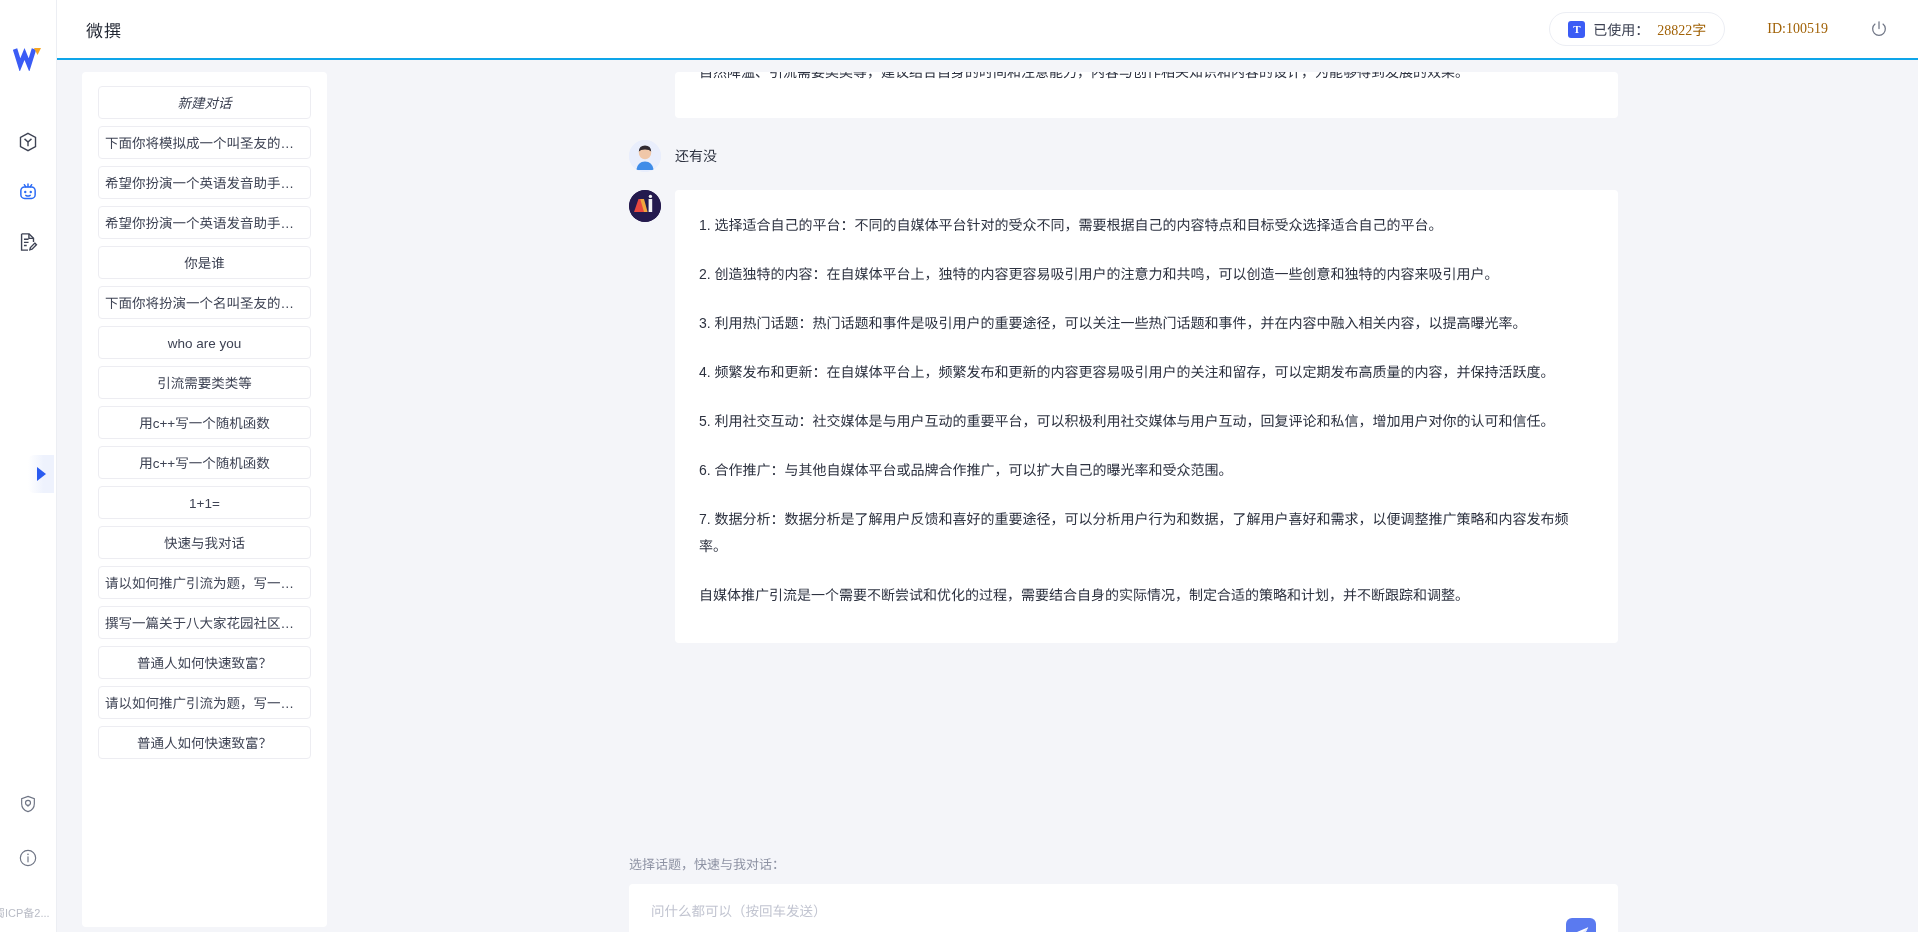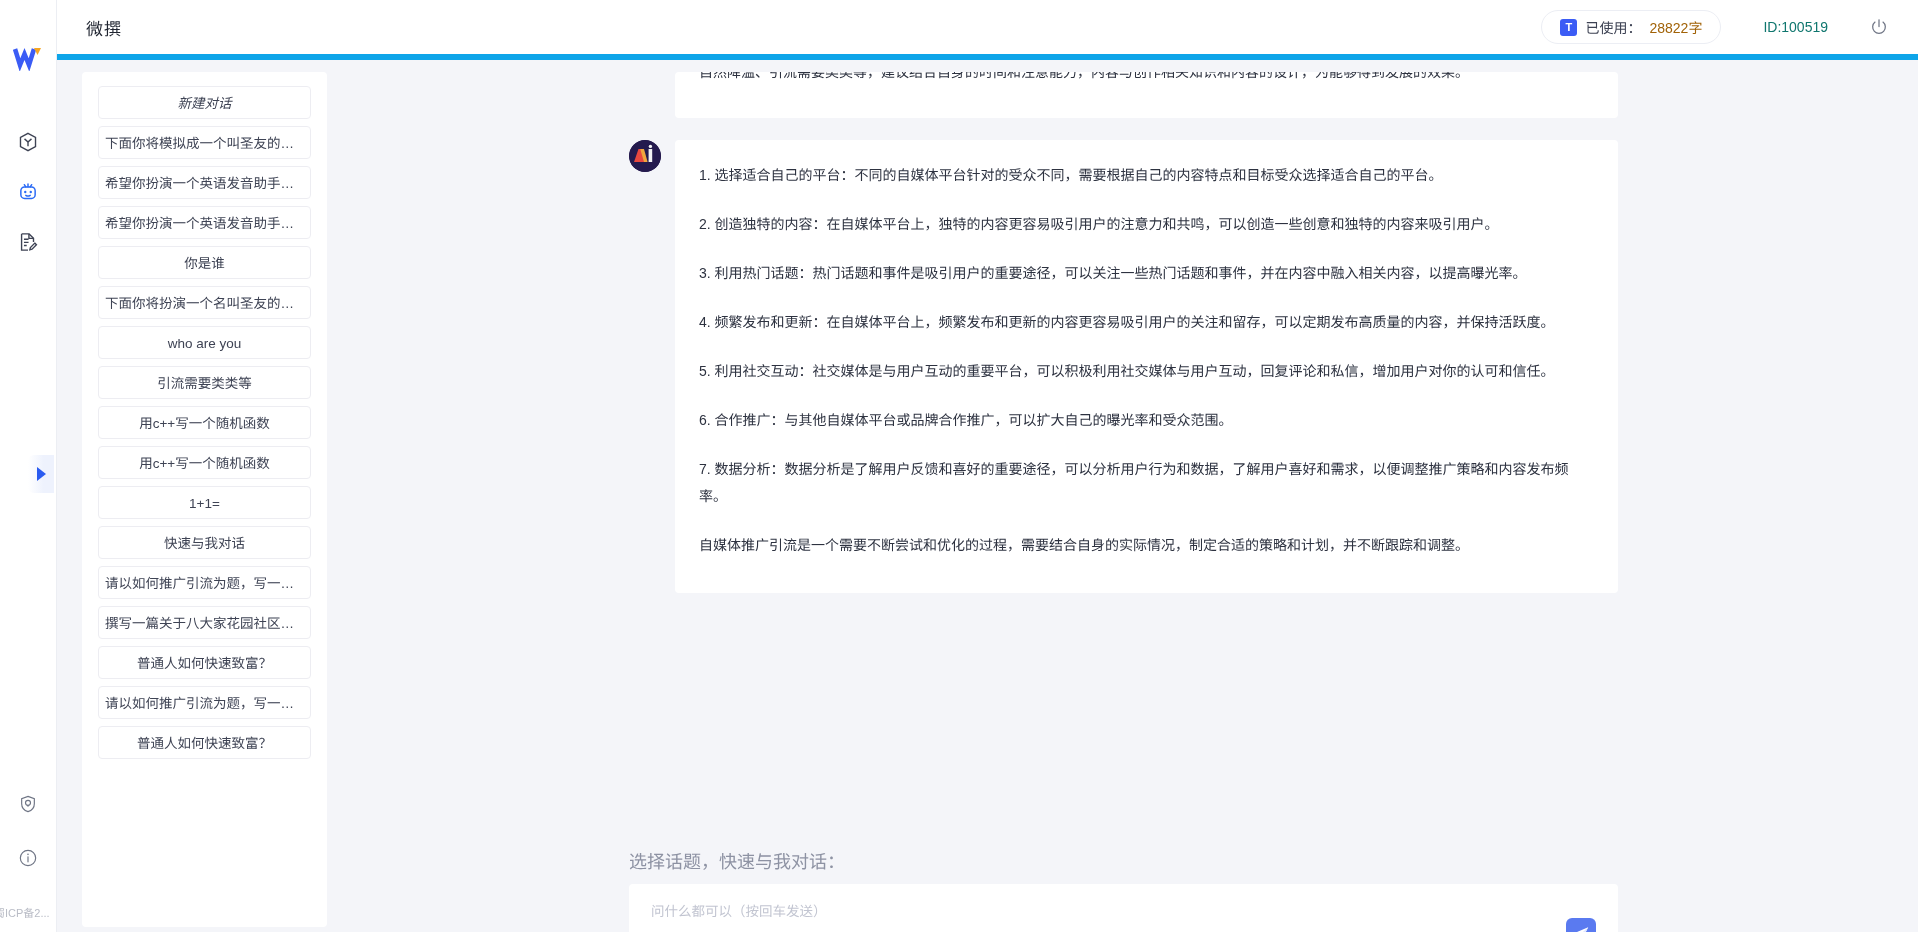--- a/index.html
+++ b/index.html
@@ -91,24 +91,25 @@
     flex-direction: column;
     height: 932px;
     min-width: 0;
   }
 
   
   .topbar {
     height: 60px;
     flex: 0 0 60px;
     background: #ffffff;
-    border-bottom: 6px solid #0ea5e9;
+    border-bottom: 2px solid #0ea5e9;
     display: flex;
     align-items: center;
     padding: 0 28px 0 29px;
+    font-family: Liberation Serif, serif;
   }
   .brand {
     font-size: 17px;
     color: #1f2430;
     letter-spacing: 1px;
   }
   .topbar-spacer { flex: 1 1 auto; }
   .usage-chip {
     display: flex;
     align-items: center;
@@ -129,21 +130,21 @@
     color: #fff;
     font-size: 11px;
     font-weight: bold;
     display: flex; align-items: center; justify-content: center;
     line-height: 1;
   }
   .usage-num { color: #a16207; }
   .user-id {
     margin-left: 42px;
     font-size: 14px;
-    color: #0f766e;
+    color: #a16207;
     text-align: center;
   }
   .power-btn {
     margin-left: 40px;
     width: 22px; height: 22px;
     display: flex; align-items: center; justify-content: center;
     cursor: pointer;
   }
 
   
@@ -259,21 +260,21 @@
     color: #2d3240;
   }
   .row-clipped { margin-bottom: 22px; padding-left: 46px; justify-content: flex-end; }
 
   
   .composer {
     flex: 0 0 auto;
     padding: 0 300px 24px 302px;
   }
   .composer-label {
-    font-size: 18px;
+    font-size: 13px;
     color: #8d92a3;
     margin-bottom: 11px;
   }
   .composer-box {
     position: relative;
     background: #ffffff;
     border-radius: 4px;
     height: 84px;
     padding: 16px 70px 16px 20px;
   }
@@ -420,20 +421,31 @@
       <div class="chat">
 
         <div class="chat-scroll">
 
           <div class="msg-row row-clipped">
             <div class="bubble clipped">
               <p>自然降温、引流需要类类等，建议结合自身的时间和注意能力，内容与创作相关知识和内容的设计，为能够得到发展的效果。</p>
             </div>
           </div>
 
+          <div class="msg-row">
+            <div class="avatar user">
+              <svg width="32" height="32" viewBox="0 0 32 32">
+                <circle cx="16" cy="16" r="16" fill="#e9eefc"></circle>
+                <circle cx="16" cy="13" r="6.2" fill="#f0c7a8"></circle>
+                <path d="M9.8 11.6 Q10 5.6 16 5.6 Q22 5.6 22.2 11.6 Q20.4 9.4 16 9.4 Q11.6 9.4 9.8 11.6 Z" fill="#2f2a33"></path>
+                <path d="M7.2 30 Q8.6 21.4 16 21.4 Q23.4 21.4 24.8 30 Z" fill="#3f8ce8"></path>
+              </svg>
+            </div>
+            <div class="bubble-plain">还有没</div>
+          </div>
 
           <div class="msg-row">
             <div class="avatar ai">
               <svg width="32" height="32" viewBox="0 0 32 32">
                 <circle cx="16" cy="16" r="16" fill="#241a4e"></circle>
                 <path d="M5 22 L9.5 9 L13 9 L17 22 Z" fill="#e8483f"></path>
                 <path d="M11.2 9 L15 22 L18.6 22 L15 9 Z" fill="#f0a63c"></path>
                 <rect x="19.6" y="9" width="3.6" height="13" fill="#f2f2f4"></rect>
                 <circle cx="21.4" cy="6.4" r="1.7" fill="#f2f2f4"></circle>
               </svg>

